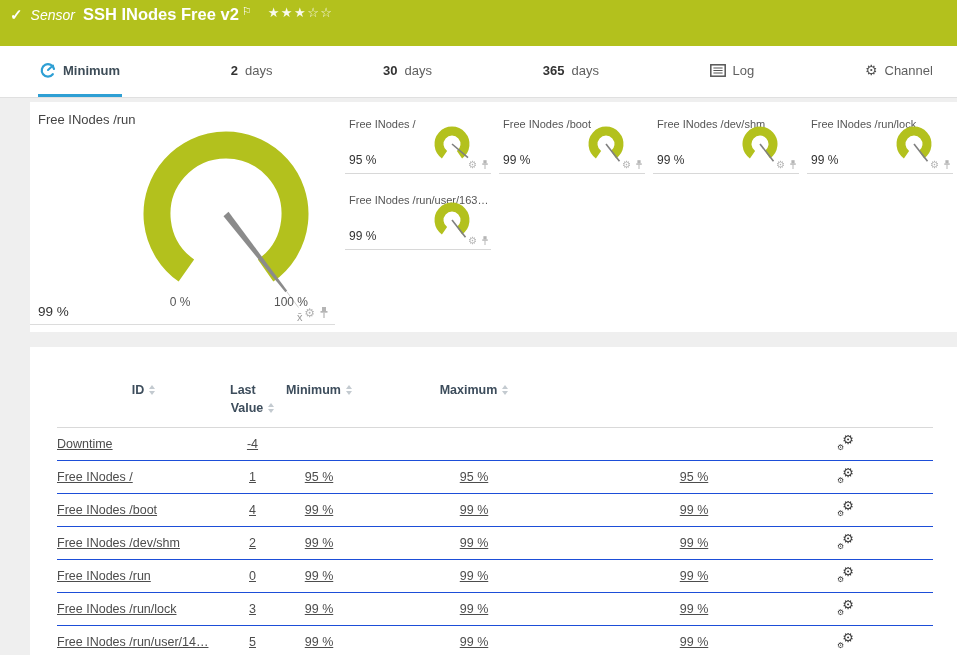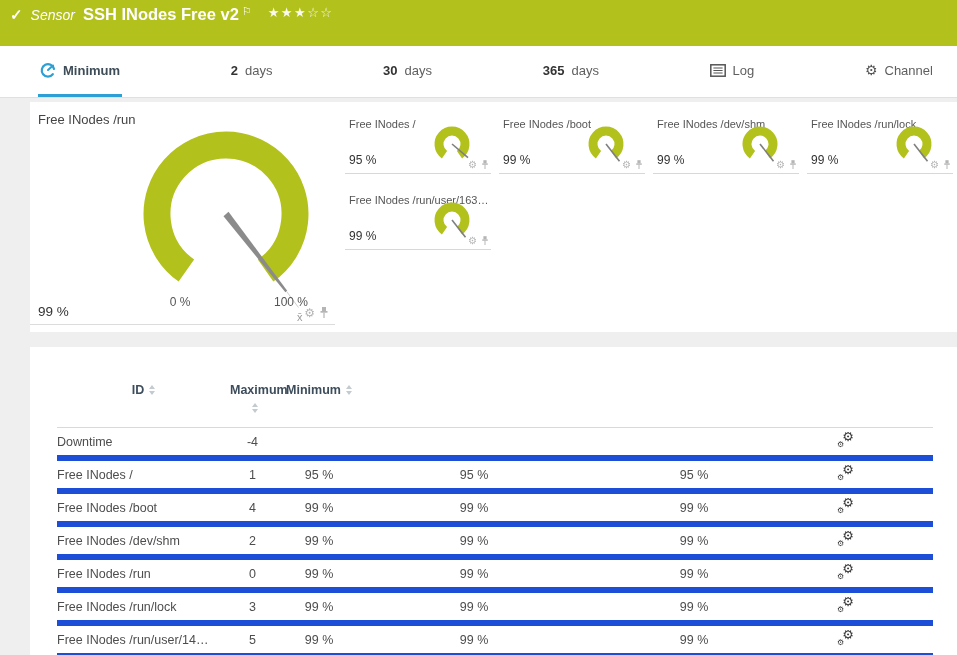--- a/index.html
+++ b/index.html
@@ -61,21 +61,21 @@
   .sgauge .needle{stroke:#7f7f7f;stroke-width:1.6px;}
   .scvalue{position:absolute;left:4px;bottom:6px;font-size:12px;color:#333;}
   .scell .cellicons{right:2px;bottom:3px;}
   .scell .cellicons .gi{font-size:10px;}
   
   .panel.tablepanel{margin-top:15px;height:310px;padding:34px 24px 0 27px;}
   .tgrid{display:grid;grid-template-columns:173px 45px 88px 222px 218px 84px;}
   .thdr{align-items:start;padding-bottom:10px;border-bottom:1px solid #d9d9d9;}
   .th{font-size:12.5px;font-weight:bold;color:var(--navy);cursor:pointer;line-height:1.45;}
   .right{text-align:center;}
-  .trow{height:33px;align-items:center;border-bottom:6px solid #1d4ed8;font-size:12.5px;color:#4d4d4d;display:grid;grid-template-columns:173px 45px 88px 222px 218px 84px;}
+  .trow{height:33px;align-items:center;border-bottom:1px solid #1d4ed8;font-size:12.5px;color:#4d4d4d;display:grid;grid-template-columns:173px 45px 88px 222px 218px 84px;text-decoration:underline;}
   .tc{white-space:nowrap;overflow:hidden;text-overflow:ellipsis;}
   .sort{display:inline-block;vertical-align:middle;margin-left:5px;position:relative;top:-1px;}
   .sort i{display:block;width:0;height:0;border-left:3.5px solid transparent;border-right:3.5px solid transparent;}
   .sort .up{border-bottom:4px solid #c3cad0;margin-bottom:2px;}
   .sort .dn{border-top:4px solid #c3cad0;}
   .sort-active{display:inline-block;width:0;height:0;border-left:4px solid transparent;border-right:4px solid transparent;border-top:5px solid #44525f;margin-left:7px;vertical-align:middle;}
   .th-last .l1{display:block;padding-right:20px;}
   .gearpair{position:relative;display:inline-block;width:18px;height:16px;color:#3c3c3c;cursor:pointer;}
   .gearpair .gp-big{position:absolute;right:0;top:-2px;font-size:13px;line-height:1;}
   .gearpair .gp-small{position:absolute;left:1px;bottom:-1px;font-size:8px;line-height:1;}
@@ -241,25 +241,29 @@
         </svg>
       </div>
     </div>
   </div>
 
   <div class="panel tablepanel">
     <div class="tgrid thdr">
       <div class="th right">
         <span>ID</span><span class="sort"><i class="up"></i><i class="dn"></i></span>
       </div>
+      <div class="th right th-last">
+        <span class="l1">Last</span>
+        <span>Value</span><span class="sort"><i class="up"></i><i class="dn"></i></span>
+      </div>
+      <div class="th right">
+        <span>Minimum</span><span class="sort"><i class="up"></i><i class="dn"></i></span>
+      </div>
       <div class="th right">
         <span>Maximum</span><span class="sort"><i class="up"></i><i class="dn"></i></span>
-      </div>
-      <div class="th right">
-        <span>Minimum</span><span class="sort"><i class="up"></i><i class="dn"></i></span>
       </div>
       <div class="th"></div>
     </div>
 
     <div class="trow">
       <div class="tc">Downtime</div>
       <div class="tc right">-4</div>
       <div class="tc right"></div>
       <div class="tc right"></div>
       <div class="tc right"></div>

